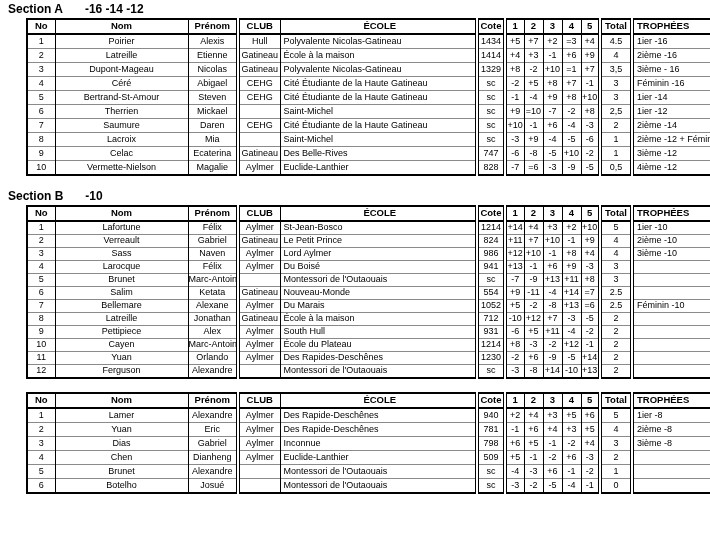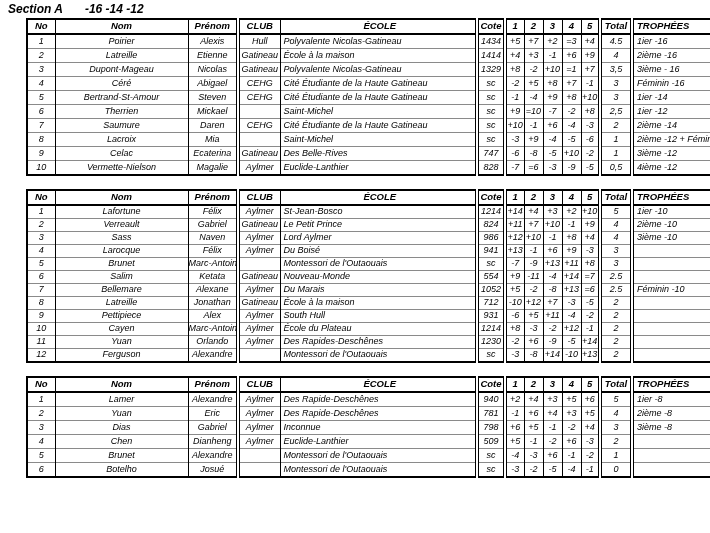--- a/index.html
+++ b/index.html
@@ -1,21 +1,21 @@
 <!DOCTYPE html>
 <html><head>
 <meta charset="utf-8">
 <style>
   html,body{margin:0;padding:0;}
   body{
     width:710px;height:533px;background:#ffffff;color:#000;
     font-family:"Liberation Sans", sans-serif;overflow:hidden;
   }
   .wrap{padding:2px 5px 0 7px;}
-  .sec{margin-bottom:13px;font-style:italic;}
+  .sec{margin-bottom:13px;}
   .sec-title{font-size:12px;font-weight:bold;margin:0 0 2px 1px;white-space:nowrap;}
   .sec-title .cats{margin-left:22px;}
   table.results{
     border-collapse:collapse;table-layout:fixed;width:698px;
     border:2px solid #000;background:#fff;margin-left:19px;
   }
   table.results th, table.results td{
     border-left:1px solid #000;
     padding:0;margin:0;text-align:center;vertical-align:middle;
     font-size:9px;line-height:1.1;white-space:nowrap;overflow:hidden;
@@ -223,20 +223,23 @@
             <td class="c-rnd">-9</td>
             <td class="c-rnd">-5</td>
             <td class="c-total dbl">0,5</td>
             <td class="c-troph dbl">4ième -12</td>
           </tr>
         </tbody>
       </table>
   </section>
 
   <section class="sec">
+    <div class="sec-title">
+      <span>Section B</span><span class="cats">-10</span>
+    </div>
     <table class="results rows-tight">
         <colgroup>
           <col style="width: 28px;">
           <col style="width: 133px;">
           <col style="width: 50px;">
           <col style="width: 42px;">
           <col style="width: 197px;">
           <col style="width: 28px;">
           <col style="width: 19px;">
           <col style="width: 19px;">

